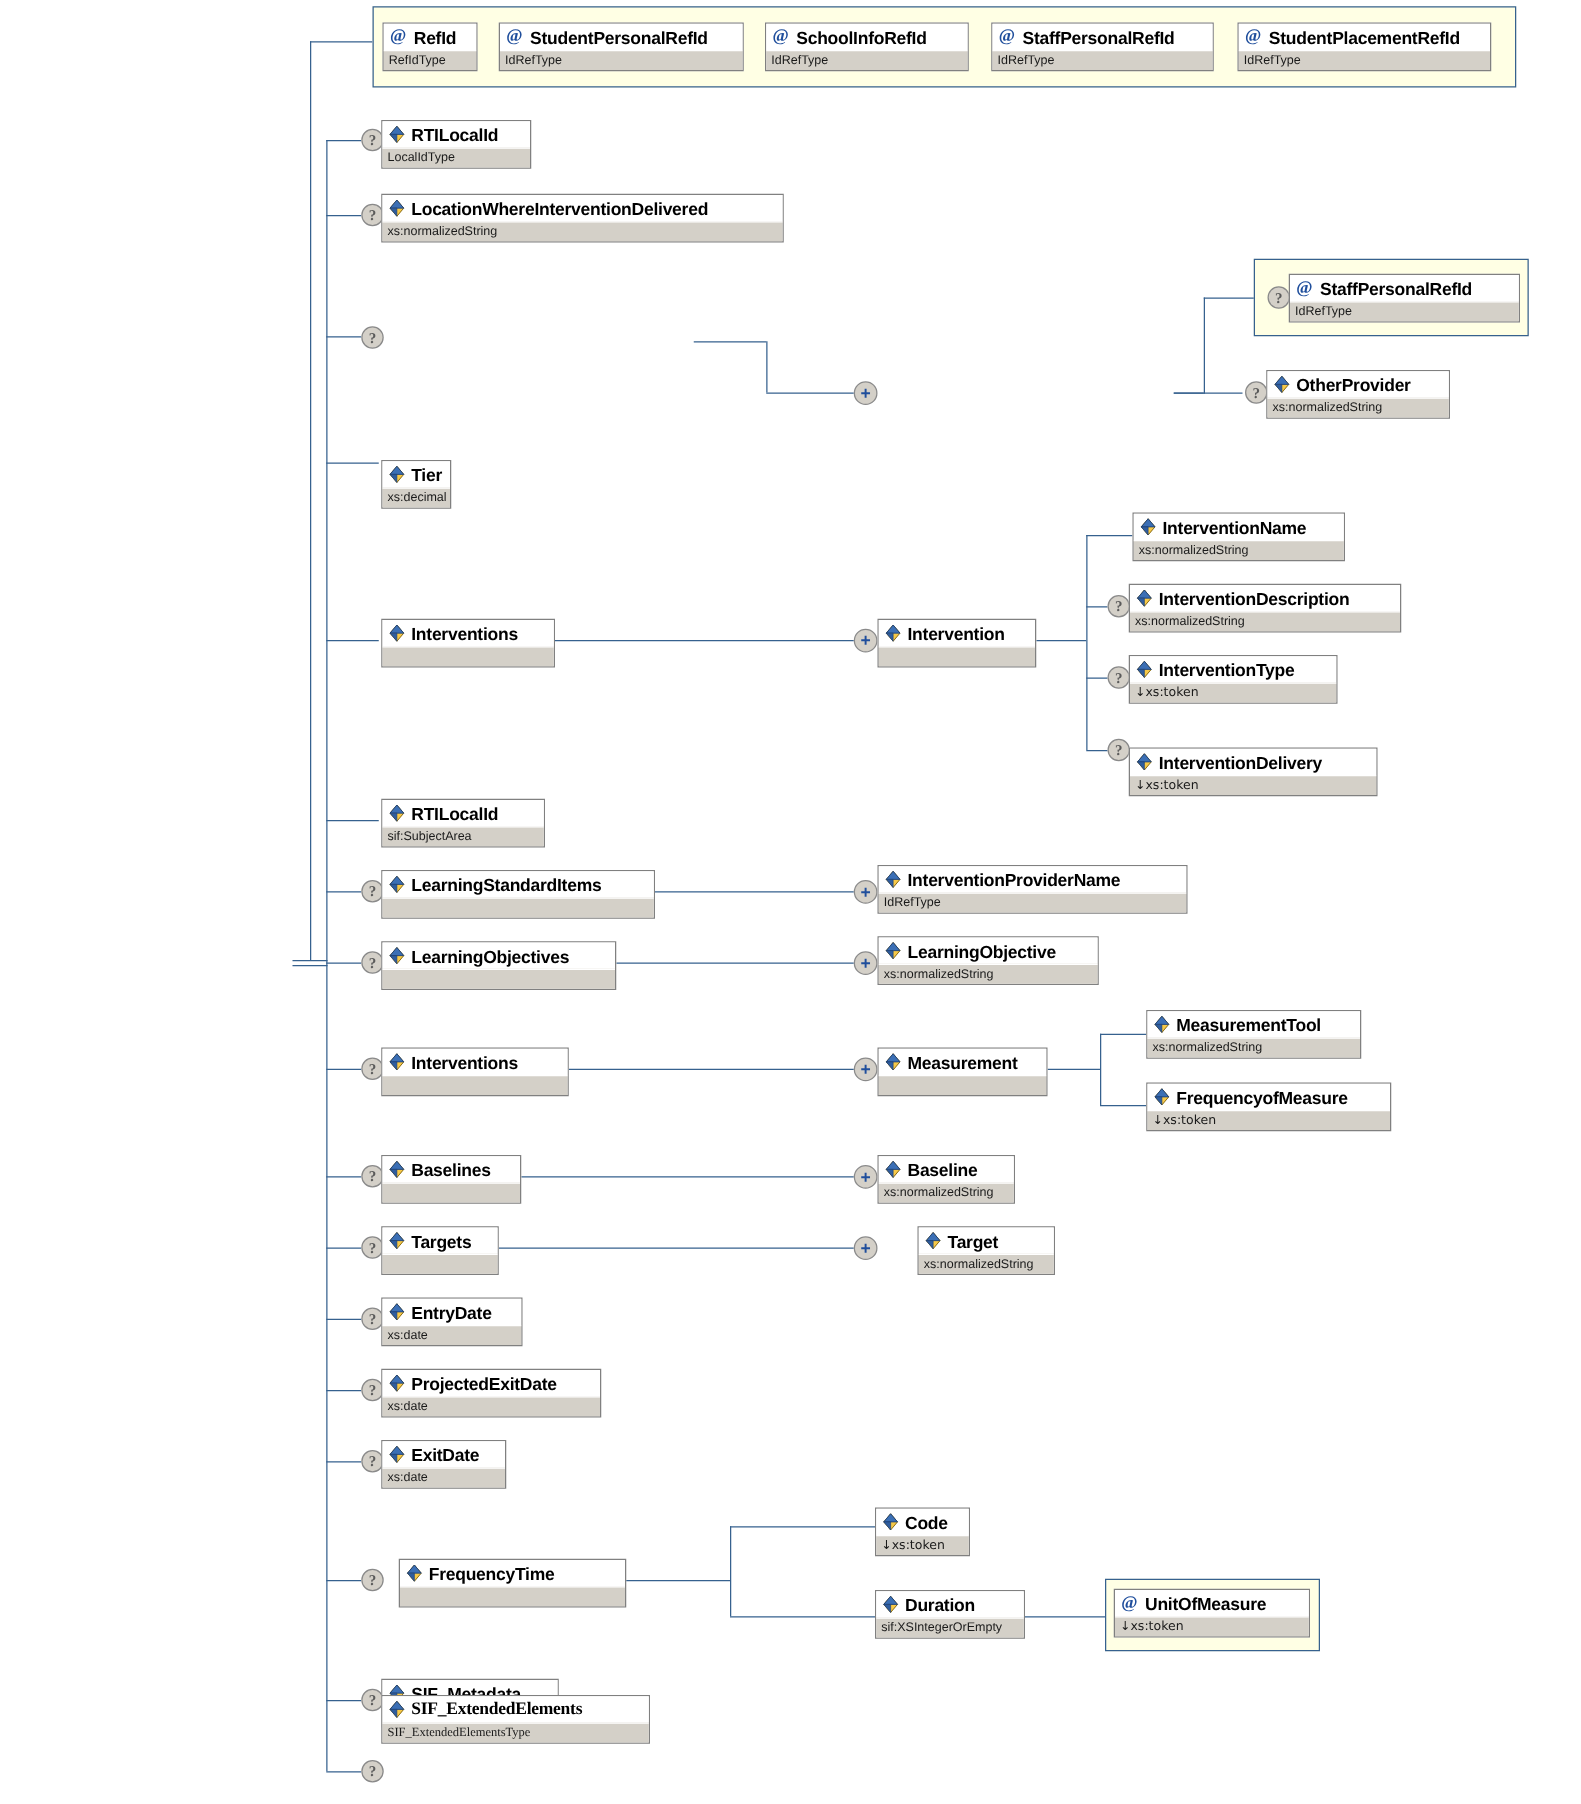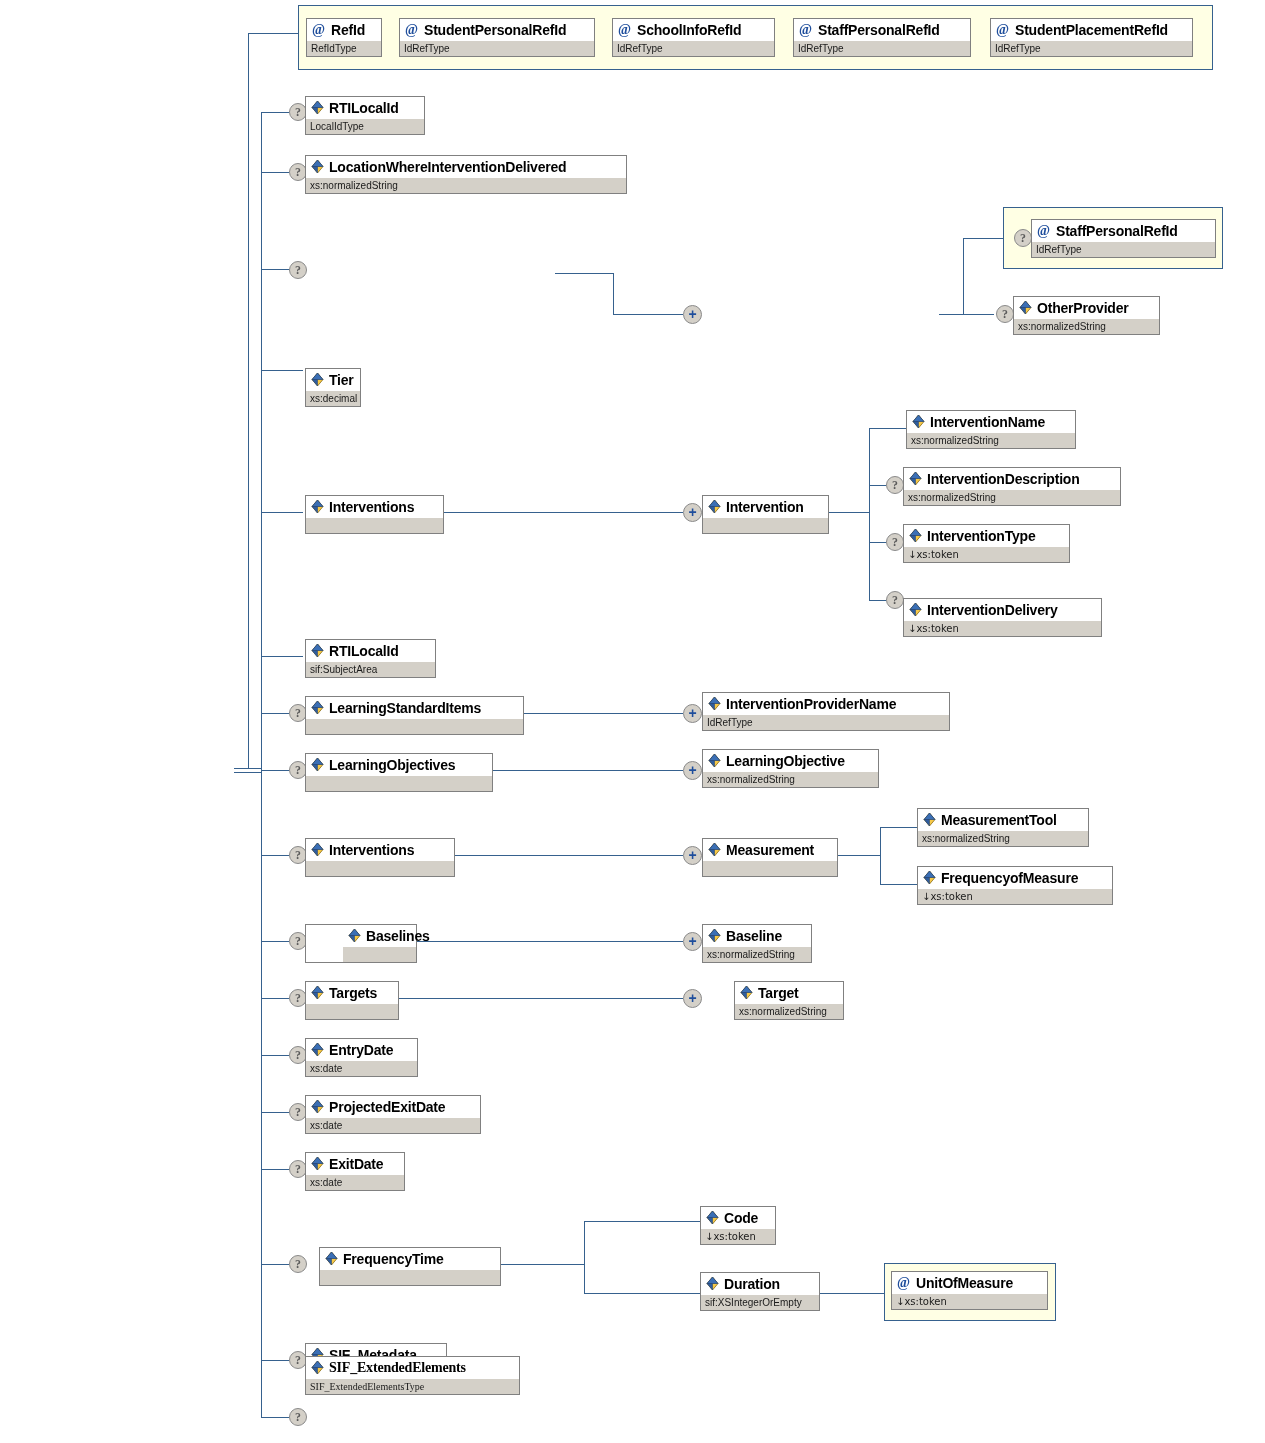--- a/index.html
+++ b/index.html
@@ -507,21 +507,21 @@
             <polygon points="7.5,1 13,7.5 7.5,7.5 2,7.5" fill="#3b6fb5" stroke="#1c3f73" stroke-width="0.7"></polygon>
             <polygon points="2,7.5 7.5,7.5 7.5,14" fill="#2f5d9e" stroke="#1c3f73" stroke-width="0.5"></polygon>
           </svg>
         </span>
       <span class="label">FrequencyofMeasure</span>
     </div>
     <div class="type arr">↓xs:token</div>
   </div>
 
   <div class="opt" style="left:289px; top:932px;">?</div>
-  <div class="node" style="left:305px; top:924px; width:112px;padding-left:37px;">
+  <div class="node" style="left:305px; top:924px; width:112px;">
     <div class="title">
       <span class="ico">
           <svg width="15" height="15" viewBox="0 0 15 15">
             <polygon points="7.5,1 13,7.5 7.5,14 2,7.5" fill="#f7c948" stroke="#7a5c00" stroke-width="0.7"></polygon>
             <polygon points="7.5,1 13,7.5 7.5,7.5 2,7.5" fill="#3b6fb5" stroke="#1c3f73" stroke-width="0.7"></polygon>
             <polygon points="2,7.5 7.5,7.5 7.5,14" fill="#2f5d9e" stroke="#1c3f73" stroke-width="0.5"></polygon>
           </svg>
         </span>
       <span class="label">Baselines</span>
     </div>

